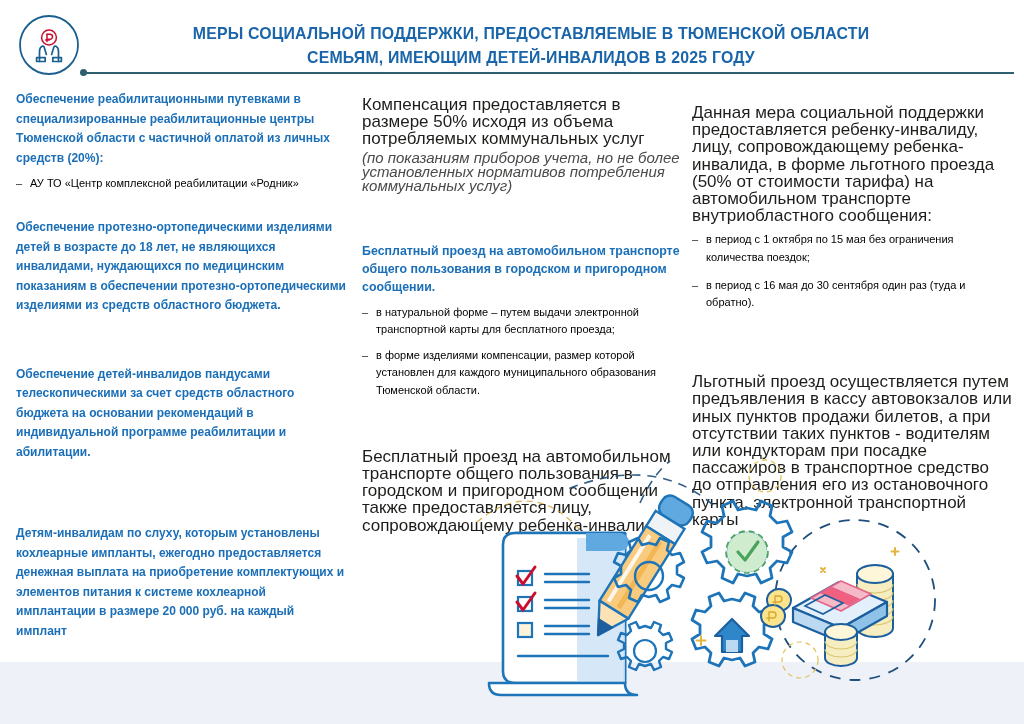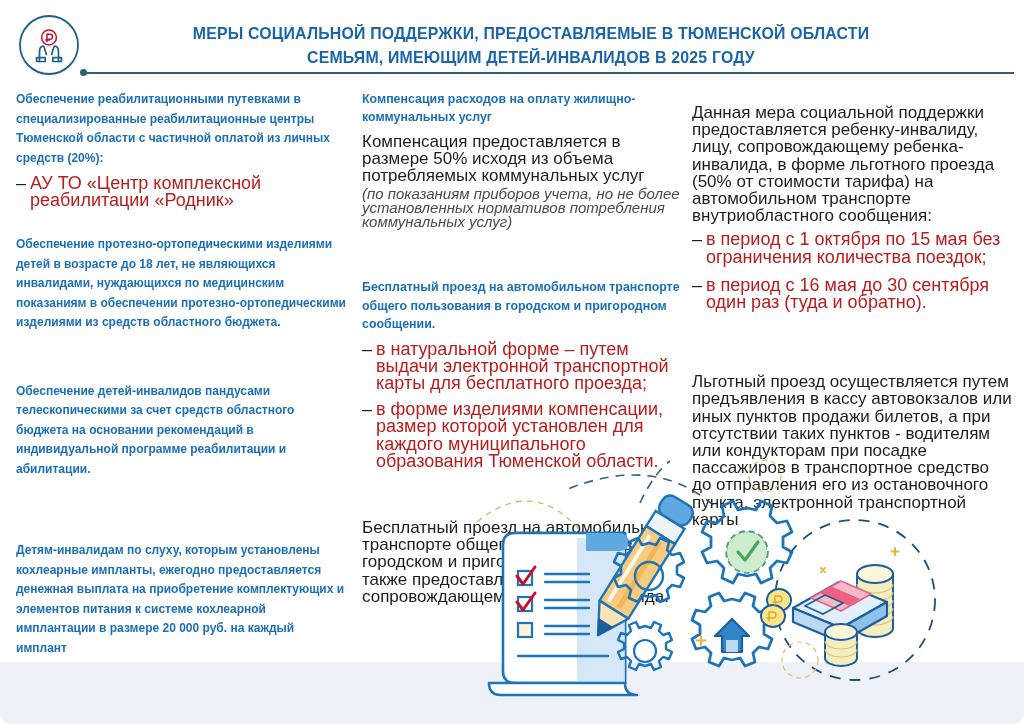--- a/index.html
+++ b/index.html
@@ -4,21 +4,21 @@
 <title>Меры социальной поддержки</title>
 <style>
   html,body{margin:0;padding:0;}
   body{
     width:1024px;height:724px;
     background:#ffffff;
     font-family:"Liberation Sans","DejaVu Sans",sans-serif;
     overflow:hidden;
     position:relative;
   }
-  .page{position:relative;width:1024px;height:724px;background:#fff;overflow:hidden;border-radius:11px;}
+  .page{position:relative;width:1024px;height:724px;background:#fff;overflow:hidden;}
 
   
   .bottom-band{
     position:absolute;left:0;top:662px;width:1024px;height:62px;
     background:#eef1f7;
   }
 
   
   .header{position:absolute;left:0;top:0;width:1024px;height:86px;}
   .logo{
@@ -78,22 +78,22 @@
     font-size:15px;
     line-height:14px;
     font-style:italic;
     margin-top:3px;
   }
   ul.dash{list-style:none;margin:7px 0 0 0;padding:0;}
   ul.dash li{
     position:relative;
     padding-left:14px;
     margin-bottom:9px;
-    color:#b91c1c;
-    font-size:18px;
+    color:#000000;
+    font-size:11px;
     line-height:17.2px;
   }
   ul.dash li:before{
     content:"–";
     position:absolute;left:0;top:0;
     color:#1d1d1b;
   }
   ul.dash.tight li{margin-bottom:11px;}
   .gap-m{height:17px;}
   .gap-l{height:27px;}
@@ -167,21 +167,20 @@
     <div class="gap-xl"></div>
 
     <div class="blk">
       <div class="h-blue-lg">Детям-инвалидам по слуху, которым установлены кохлеарные импланты, ежегодно предоставляется денежная выплата на приобретение комплектующих и элементов питания к системе кохлеарной имплантации в размере 20 000 руб. на каждый имплант</div>
     </div>
   </div>
 
   <div class="col col2">
 
     <div class="blk">
-      <div class="h-blue">Компенсация расходов на оплату жилищно-коммунальных услуг</div>
       <div class="body-txt">Компенсация предоставляется в размере 50% исходя из объема потребляемых коммунальных услуг</div>
       <div class="note-it">(по показаниям приборов учета, но не более установленных нормативов потребления коммунальных услуг)</div>
     </div>
 
     <div class="gap-l"></div>
 
     <div class="blk">
       <div class="h-blue">Бесплатный проезд на автомобильном транспорте общего пользования в городском и пригородном сообщении.</div>
       <ul class="dash">
         <li>в натуральной форме – путем выдачи электронной транспортной карты для бесплатного проезда;</li>

